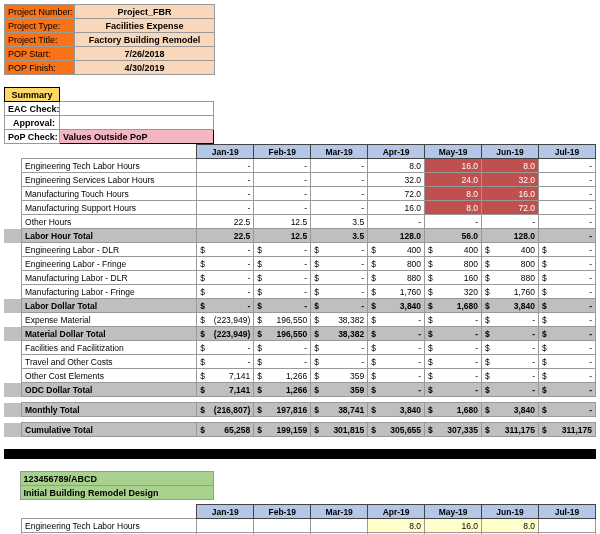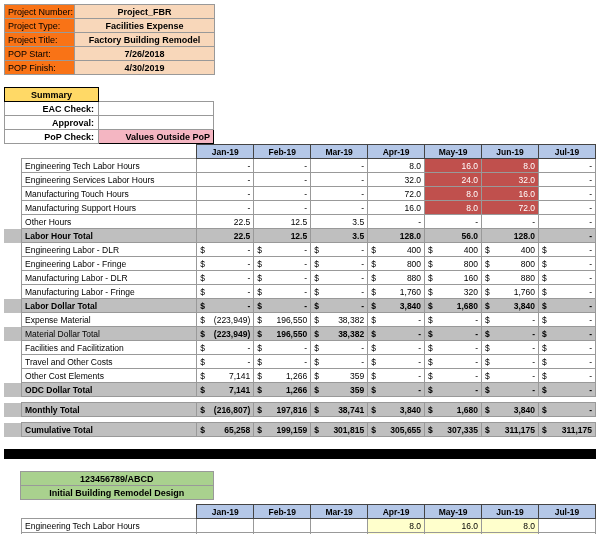--- a/index.html
+++ b/index.html
@@ -12,28 +12,28 @@
     width: 600px;
   }
   table { border-collapse: collapse; width: 100%; table-layout: fixed; }
   td, th { border: 1px solid #999; padding: 1px 3px; height: 14px; overflow: hidden; white-space: nowrap; }
   .proj-header td:first-child { background: #f97316; border: 1px solid #999; width: 70px; }
   .proj-header td:last-child { background: #f8d7ba; border: 1px solid #999; text-align: center; font-weight: bold; width: 140px; }
   .proj-header { border: 1px solid #000; }
   .spacer { height: 12px; }
   .summary-hdr { background: #ffd966; text-align: center; font-weight: bold; border: 1px solid #000; }
   .summary-lbl { text-align: right; font-weight: bold; border: 1px solid #999; padding-right: 4px; }
-  .values-pop { background: #f4b6c2; text-align: right; font-weight: bold; border: 1px solid #000; margin-left: 48px; }
+  .values-pop { background: #f4b6c2; text-align: left; font-weight: bold; border: 1px solid #000; margin-left: 48px; }
   .month-hdr td { background: #b4c7e7; text-align: center; font-weight: bold; border: 1px solid #444; }
   .num { text-align: right; }
   .tot { background: #bfbfbf; font-weight: bold; }
   .red { background: #c0504d; color: #fff; }
   .yellow { background: #ffffcc; }
   .blacksep { background: #000; height: 10px; }
-  .green-hdr { background: #a9d18e; font-weight: bold; text-align: center; }
+  .green-hdr { background: #a9d18e; font-weight: bold; }
   .main-grid td { font-size: 8.5px; }
   .lbl-col { width: 160px; }
   .m-col { width: 52px; }
   .pair { display: flex; }
   .pair .d { width: 10px; text-align: left; }
   .pair .v { flex: 1; text-align: right; }
 </style>
 </head>
 <body>
 
@@ -60,21 +60,21 @@
         <td>4/30/2019</td>
       </tr>
 </tbody>
   </table>
 
 <div class="spacer"></div>
 
 <table style="width:210px;">
   <tbody>
       <tr>
-        <td class="summary-hdr" style="width:94px;">Summary</td>
+        <td class="summary-hdr" style="width:55px;">Summary</td>
         <td style="border:none;"></td>
       </tr>
   <tr>
         <td class="summary-lbl">EAC Check:</td>
         <td style="border:1px solid #999;"></td>
       </tr>
   <tr>
         <td class="summary-lbl">Approval:</td>
         <td style="border:1px solid #999;"></td>
       </tr>
@@ -448,21 +448,21 @@
         </td>
         <td class="num">
           <div class="pair">
             <span class="d">$</span>
             <span class="v">-</span>
           </div>
         </td>
       </tr>
       <tr class="tot">
         <td style="border: none;"></td>
-        <td style="font-weight: normal; margin-top: 16px;">Material Dollar Total</td>
+        <td style="font-weight: bold; margin-top: 16px;">Material Dollar Total</td>
         <td class="num">
           <div class="pair">
             <span class="d">$</span>
             <span class="v">(223,949)</span>
           </div>
         </td>
         <td class="num">
           <div class="pair">
             <span class="d">$</span>
             <span class="v">196,550</span>

